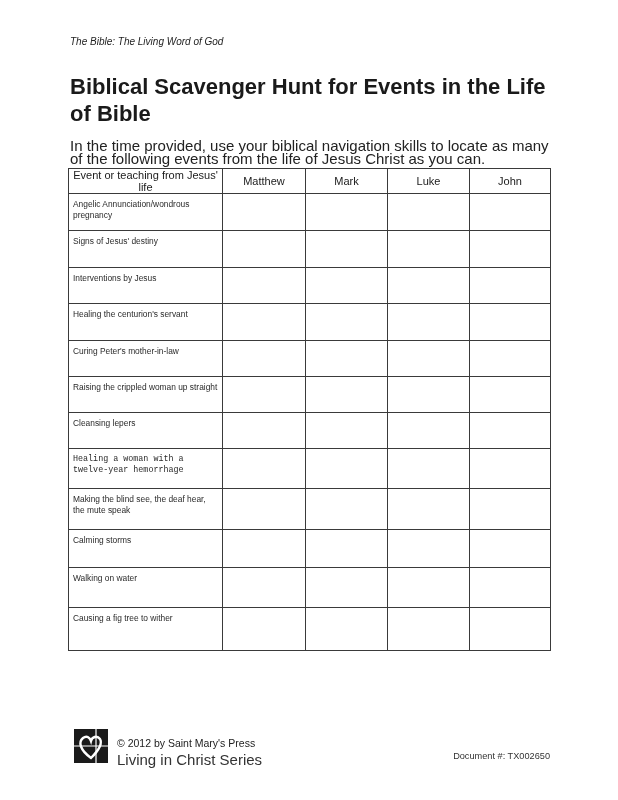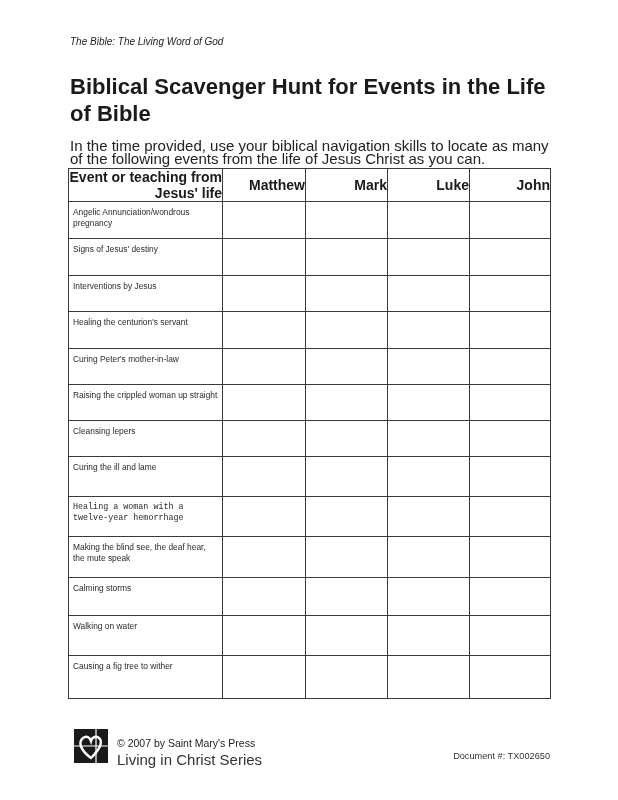--- a/index.html
+++ b/index.html
@@ -2,21 +2,21 @@
 <html><head>
 <meta charset="utf-8">
 <style>
   html, body { margin: 0; padding: 0; background: #ffffff; }
   body { width: 618px; height: 800px; position: relative; overflow: hidden; font-family: "Liberation Sans", sans-serif; color: #1a1a1a; }
   .series-title { position: absolute; left: 70px; top: 36px; font-size: 10px; font-style: italic; color: #222; }
   .page-title { position: absolute; left: 70px; top: 73px; width: 480px; font-size: 22px; font-weight: bold; line-height: 27px; color: #1a1a1a; margin: 0; }
   .intro { position: absolute; left: 70px; top: 139px; width: 482px; font-size: 15px; line-height: 13px; color: #222; }
   table.hunt { position: absolute; left: 68px; top: 168px; border-collapse: collapse; table-layout: fixed; }
   table.hunt th, table.hunt td { border: 1.3px solid #3a3a3a; padding: 0; font-size: 8.4px; color: #2a2a2a; }
-  table.hunt th { height: 18px; font-weight: bold; text-align: right; vertical-align: middle; font-size: 14px; color: #1a1a1a; }
+  table.hunt th { height: 18px; font-weight: normal; text-align: center; vertical-align: middle; font-size: 11px; color: #1a1a1a; }
   table.hunt td.event { text-align: left; vertical-align: top; padding: 5px 4px 0 4px; line-height: 11px; }
   .footer-logo { position: absolute; left: 74px; top: 729px; width: 34px; height: 34px; background: #1a1a1a; }
   .footer-copy { position: absolute; left: 117px; top: 737px; font-size: 10.5px; color: #222; }
   .footer-series { position: absolute; left: 117px; top: 751px; font-size: 15px; color: #333; }
   .footer-doc { position: absolute; right: 68px; top: 751px; font-size: 9.2px; color: #333; }
 </style>
 </head>
 <body>
 
 <div class="series-title">The Bible: The Living Word of God</div>
@@ -83,27 +83,20 @@
         <td></td>
         <td></td>
       </tr>
       <tr style="height: 36px;">
         <td class="event">Cleansing lepers</td>
         <td></td>
         <td></td>
         <td></td>
         <td></td>
       </tr>
-      <tr style="height: 40px;">
-        <td class="event">Curing the ill and lame</td>
-        <td></td>
-        <td></td>
-        <td></td>
-        <td></td>
-      </tr>
       <tr style="height: 40px; font-family: Liberation Mono, monospace;">
         <td class="event">Healing a woman with a twelve-year hemorrhage</td>
         <td></td>
         <td></td>
         <td></td>
         <td></td>
       </tr>
       <tr style="height: 41px; padding-left: 20px;">
         <td class="event">Making the blind see, the deaf hear, the mute speak</td>
         <td></td>
@@ -136,15 +129,15 @@
 </table>
 
 <div class="footer-logo">
   <svg width="34" height="34" viewBox="0 0 34 34">
     <rect x="0" y="0" width="34" height="34" fill="#1a1a1a"></rect>
     <line x1="0" y1="17" x2="34" y2="17" stroke="#fff" stroke-width="1.2"></line>
     <line x1="22" y1="0" x2="22" y2="34" stroke="#fff" stroke-width="1.2"></line>
     <path d="M17 29 C 6 21, 4 13, 9 9 C 13 6, 16 9, 17 12 C 18 8, 23 6, 26 10 C 29 15, 24 22, 17 29 Z" fill="none" stroke="#fff" stroke-width="2.4"></path>
   </svg>
 </div>
-<div class="footer-copy">© 2007 by Saint Mary's Press</div>
+<div class="footer-copy">© 2012 by Saint Mary's Press</div>
 <div class="footer-series">Living in Christ Series</div>
 <div class="footer-doc">Document #: TX002650</div>
 
 </body></html>

